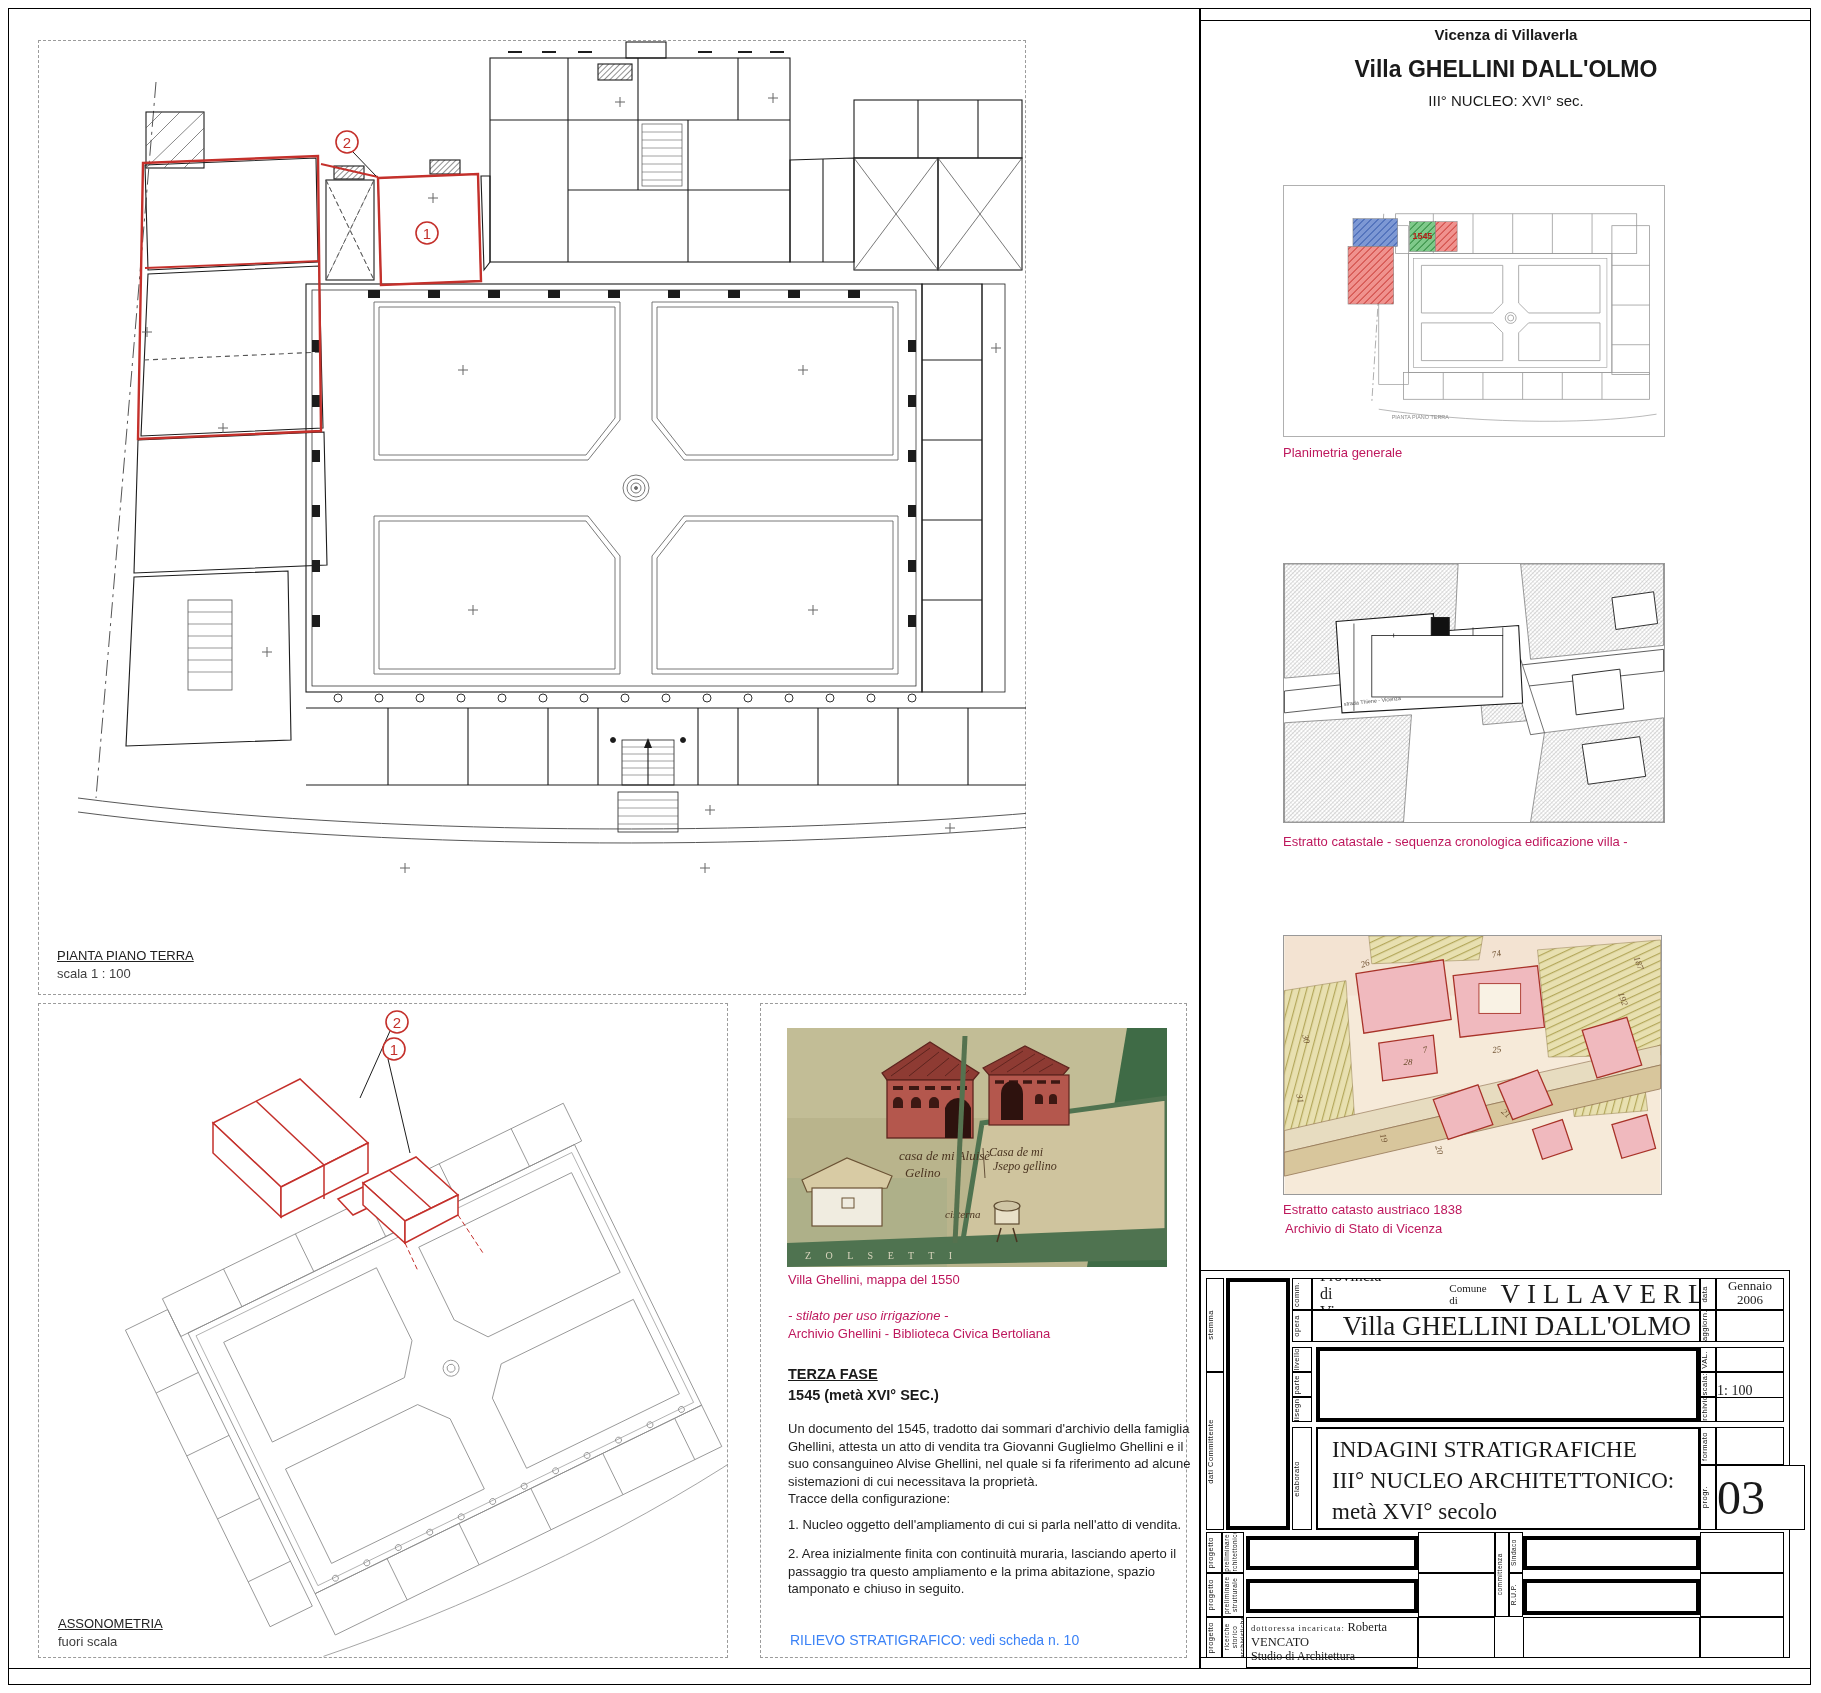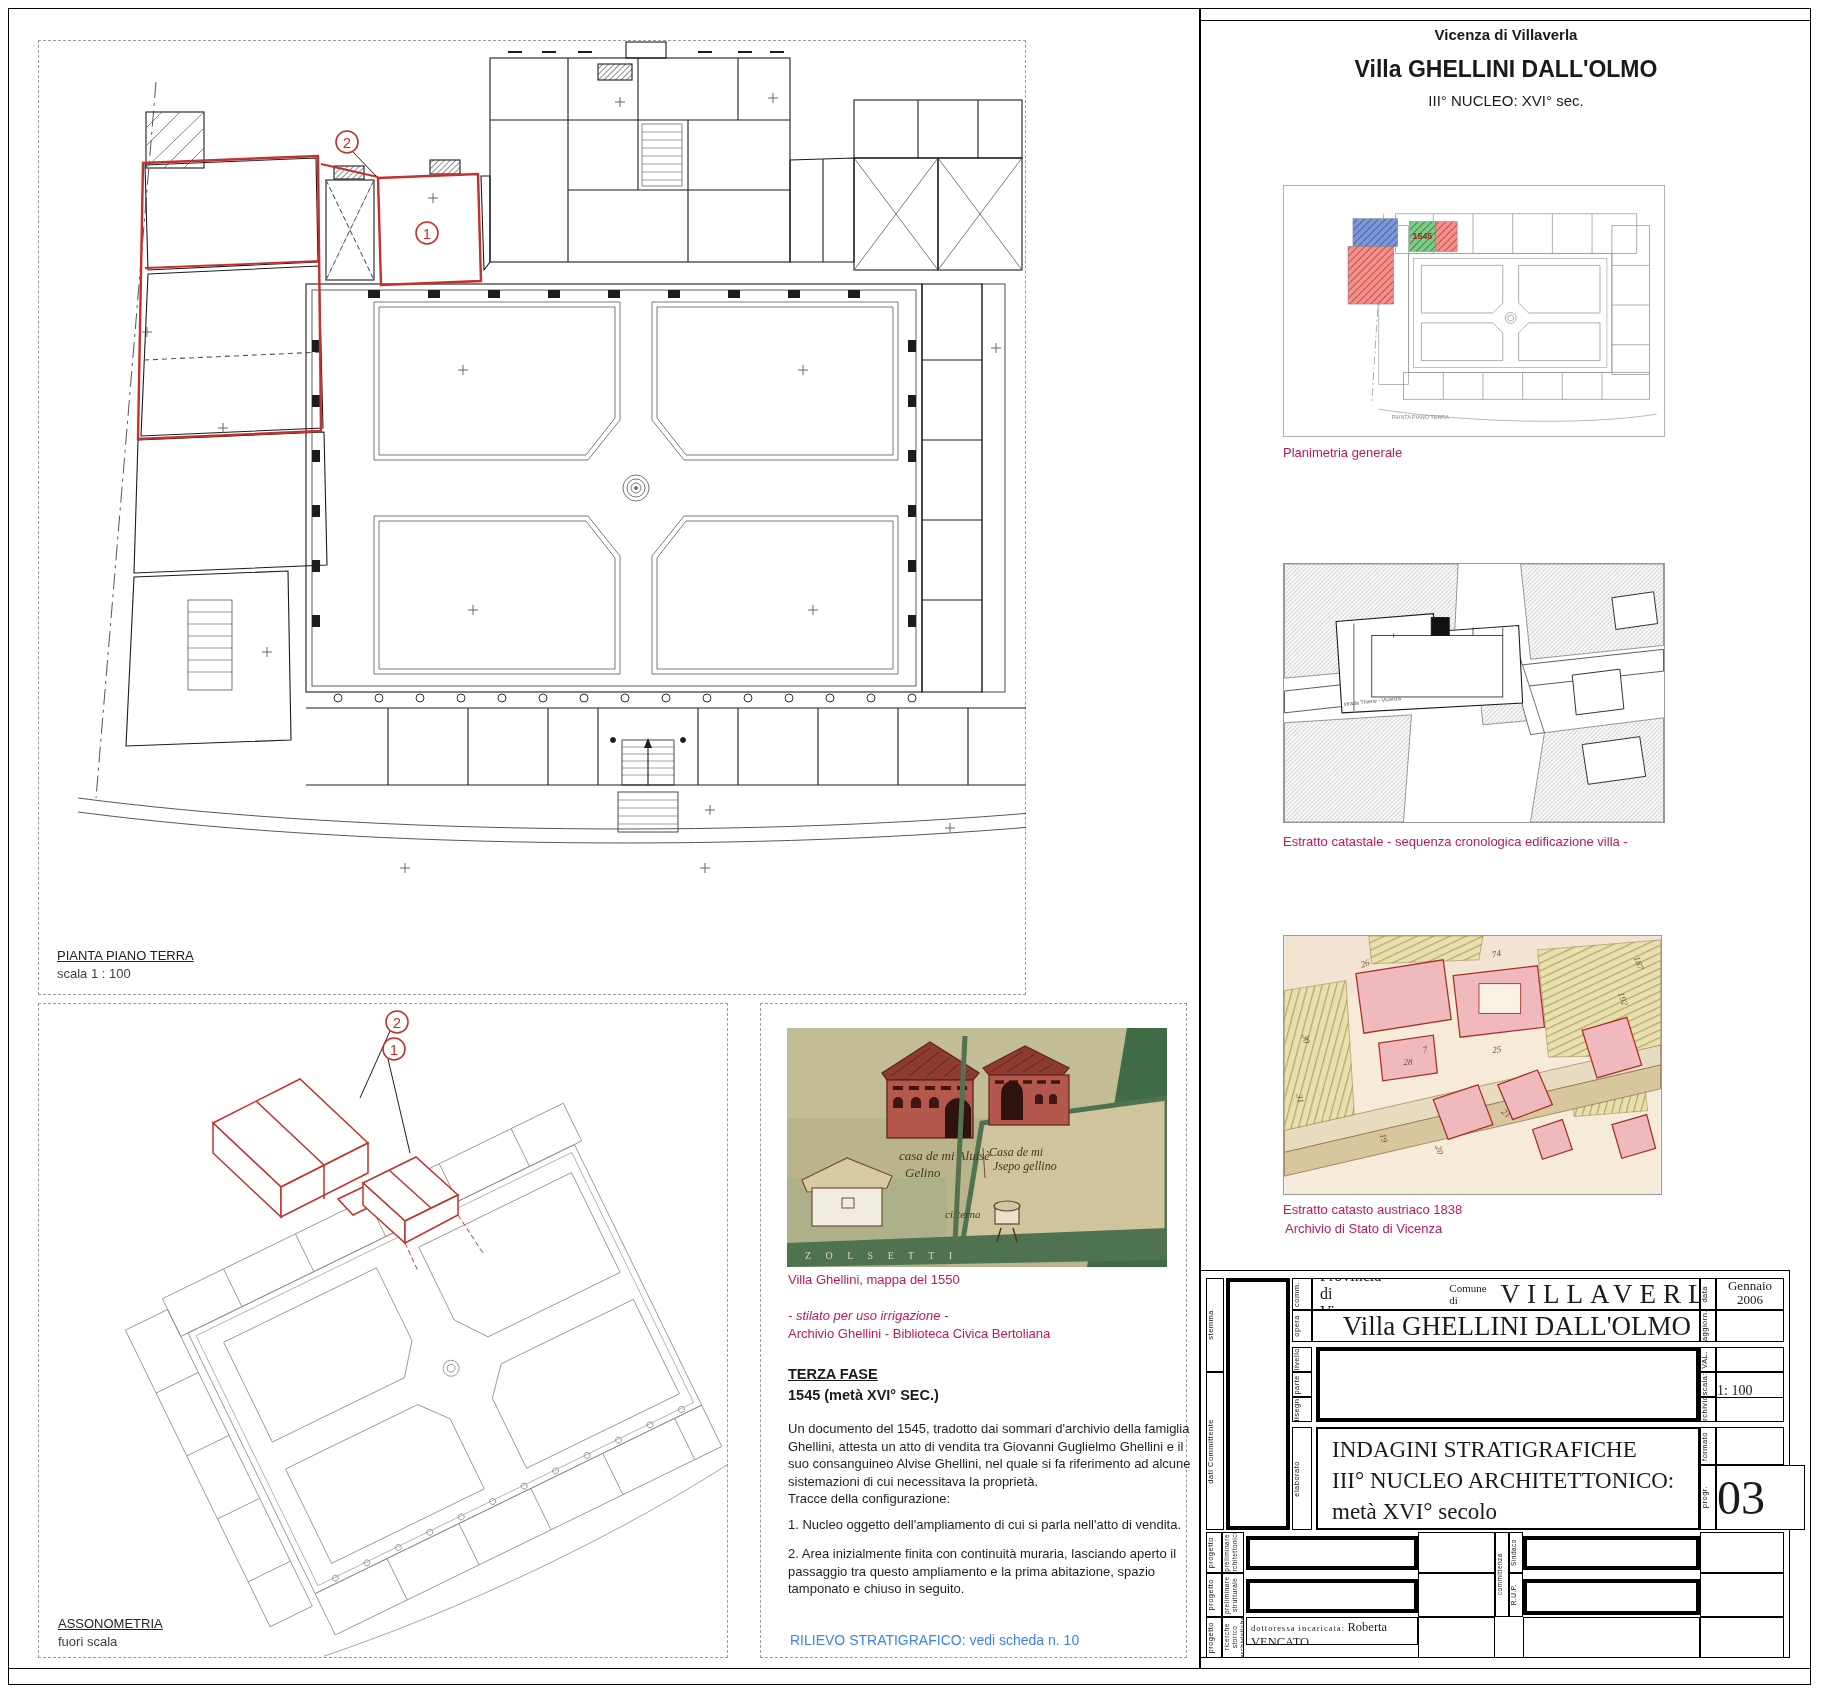--- a/index.html
+++ b/index.html
@@ -553,21 +553,21 @@
       <span class="vtxt" style="font-size:6.5px;">R.U.P.</span>
     </div>
 
   <div class="tbc thick" style="left:1523px;top:1536px;width:177px;height:34px;"></div>
   <div class="tbc thick" style="left:1523px;top:1579px;width:177px;height:36px;"></div>
   <div class="tbc" style="left:1523px;top:1617px;width:177px;height:41px;"></div>
   <div class="tbc" style="left:1700px;top:1532px;width:84px;height:41px;"></div>
   <div class="tbc" style="left:1700px;top:1573px;width:84px;height:44px;"></div>
   <div class="tbc" style="left:1700px;top:1617px;width:84px;height:41px;"></div>
 
-  <div class="abs" style="left:1246px;top:1617px;width:172px;height:28px;border:1px solid #000;box-sizing:border-box;padding:2px 4px;overflow:hidden;">
+  <div class="abs" style="left:1246px;top:1617px;width:172px;height:51px;border:1px solid #000;box-sizing:border-box;padding:2px 4px;overflow:hidden;">
     <div style="font-size:9px;">
       <span class="serif" style="letter-spacing:1px;font-size:8.5px;">dottoressa incaricata:</span>
       <span class="serif" style="font-size:12.5px;">Roberta VENCATO</span>
     </div>
     <div class="serif" style="font-size:12px;line-height:12px;">Studio di Architettura</div>
 
   </div>
 
 </div>
 

